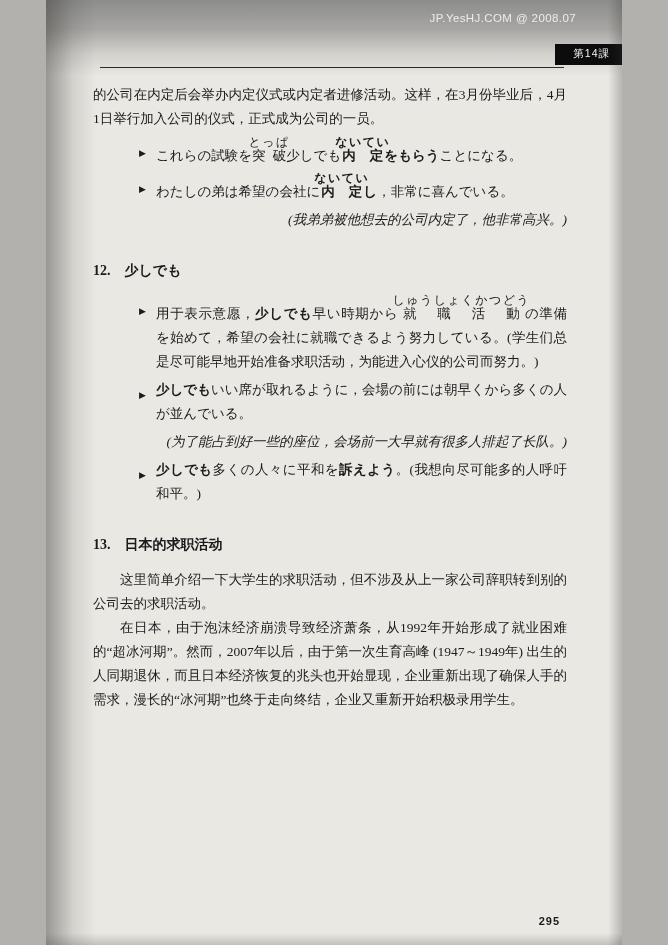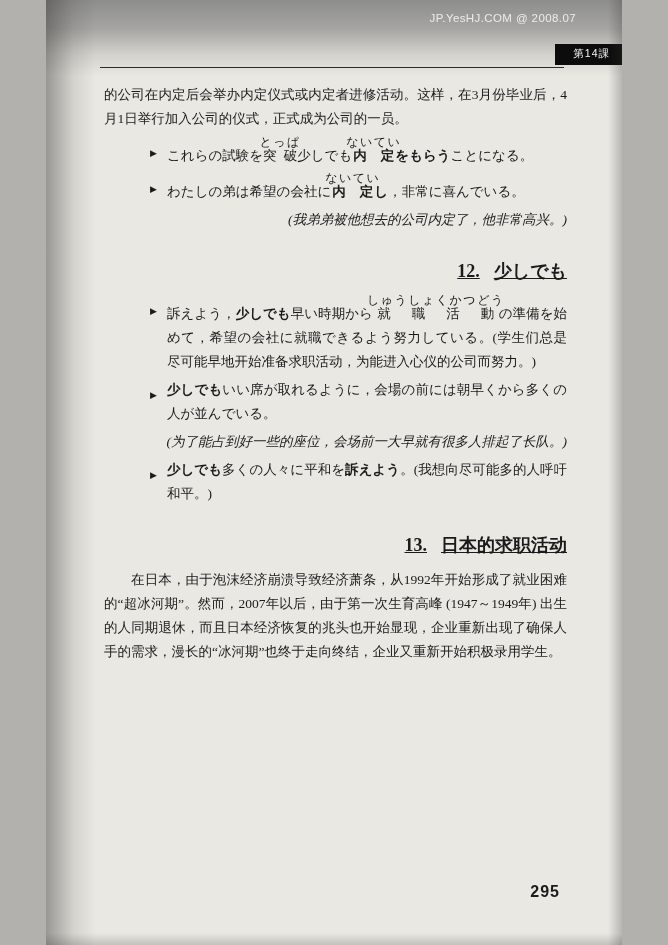--- a/index.html
+++ b/index.html
@@ -31,38 +31,38 @@
     font-size:11.5px; letter-spacing:.4px;
   }
   .chapter-tab {
     position:absolute; top:44px; right:0; z-index:3;
     background:#0c0c0c; color:#f5f5f5;
     font-family:"Liberation Sans","DejaVu Sans",sans-serif;
     font-size:10.5px; padding:3px 12px 4px 18px; letter-spacing:1px;
   }
   .rule { position:absolute; top:67px; left:54px; right:58px; border-top:1.6px solid #2b2b2b; z-index:2; }
   .content {
-    position:absolute; top:83px; left:58px; right:55px; z-index:2;
+    position:absolute; top:83px; left:47px; right:55px; z-index:2;
     font-size:13.5px; line-height:24px; text-align:justify;
   }
   .para { text-indent:2em; }
   .para.no-indent { text-indent:0; }
   b { font-weight:bold; }
   ruby rt { font-size:12px; letter-spacing:1.5px; font-weight:normal; }
-  ruby.bold-base rt { font-weight:normal; }
+  ruby.bold-base rt { font-weight:bold; }
   .bullet { display:flex; margin:4px 0 4px 46px; }
   .bullet .marker { flex:0 0 17px; font-size:9px; padding-top:5px; }
   .bullet .bullet-body { flex:1; }
   .trans-right { text-align:right; margin-top:2px;font-style:italic; }
-  .sec-heading { font-weight:bold; font-size:18px; margin:27px 0 11px; text-align:right;text-decoration:underline; }
+  .sec-heading { font-weight:bold; font-size:14px; margin:27px 0 11px; text-align:left; }
   .sec-heading .num { margin-right:14px; }
   .sp12 { margin-top:5px; }
   .page-number {
-    position:absolute; right:62px; bottom:44px; z-index:2;
-    font-size:16px; font-weight:bold; letter-spacing:1px;
+    position:absolute; right:62px; bottom:18px; z-index:2;
+    font-size:11px; font-weight:bold; letter-spacing:1px;
     font-family:"Liberation Sans","DejaVu Sans",sans-serif;
     margin-left:11px;
   }
 </style>
 </head>
 <body>
 
 <div class="sheet">
   <div class="scan-top"></div>
   <div class="watermark">JP.YesHJ.COM @ 2008.07</div>
@@ -87,39 +87,40 @@
 
     <p class="trans-right">(我弟弟被他想去的公司内定了，他非常高兴。)</p>
 
     <h3 class="sec-heading">
       <span class="num">12.</span><span>少しでも</span>
     </h3>
 
 
     <div class="bullet sp12">
       <span class="marker">▶</span>
-      <span class="bullet-body"><span>訴えよう，</span><b>少しでも</b><span>早い時期から</span><ruby><span>就職活動</span><rt>しゅうしょくかつどう</rt></ruby><span>の準備を始めて，希望の会社に就職できるよう努力している。(学生们总是尽可能早地开始准备求职活动，为能进入心仪的公司而努力。)</span></span>
+      <span class="bullet-body"><span>用于表示意愿，</span><b>少しでも</b><span>早い時期から</span><ruby><span>就職活動</span><rt>しゅうしょくかつどう</rt></ruby><span>の準備を始めて，希望の会社に就職できるよう努力している。(学生们总是尽可能早地开始准备求职活动，为能进入心仪的公司而努力。)</span></span>
     </div>
 
     <div class="bullet">
       <span class="marker">▶</span>
       <span class="bullet-body"><b>少しでも</b><span>いい席が取れるように，会場の前には朝早くから多くの人が並んでいる。</span></span>
     </div>
 
     <p class="trans-right">(为了能占到好一些的座位，会场前一大早就有很多人排起了长队。)</p>
 
     <div class="bullet">
       <span class="marker">▶</span>
       <span class="bullet-body"><b>少しでも</b><span>多くの人々に平和を</span><b>訴えよう</b><span>。(我想向尽可能多的人呼吁和平。)</span></span>
     </div>
 
     <h3 class="sec-heading">
       <span class="num">13.</span><span>日本的求职活动</span>
     </h3>
 
+    <p class="para">这里简单介绍一下大学生的求职活动，但不涉及从上一家公司辞职转到别的公司去的求职活动。</p>
     <p class="para">在日本，由于泡沫经济崩溃导致经济萧条，从1992年开始形成了就业困难的“超冰河期”。然而，2007年以后，由于第一次生育高峰 (1947～1949年) 出生的人同期退休，而且日本经济恢复的兆头也开始显现，企业重新出现了确保人手的需求，漫长的“冰河期”也终于走向终结，企业又重新开始积极录用学生。</p>
 
   </div>
 
   <div class="page-number">295</div>
 
   <div class="edge-left"></div>
   <div class="edge-right"></div>
   <div class="edge-bottom"></div>
 </div>

